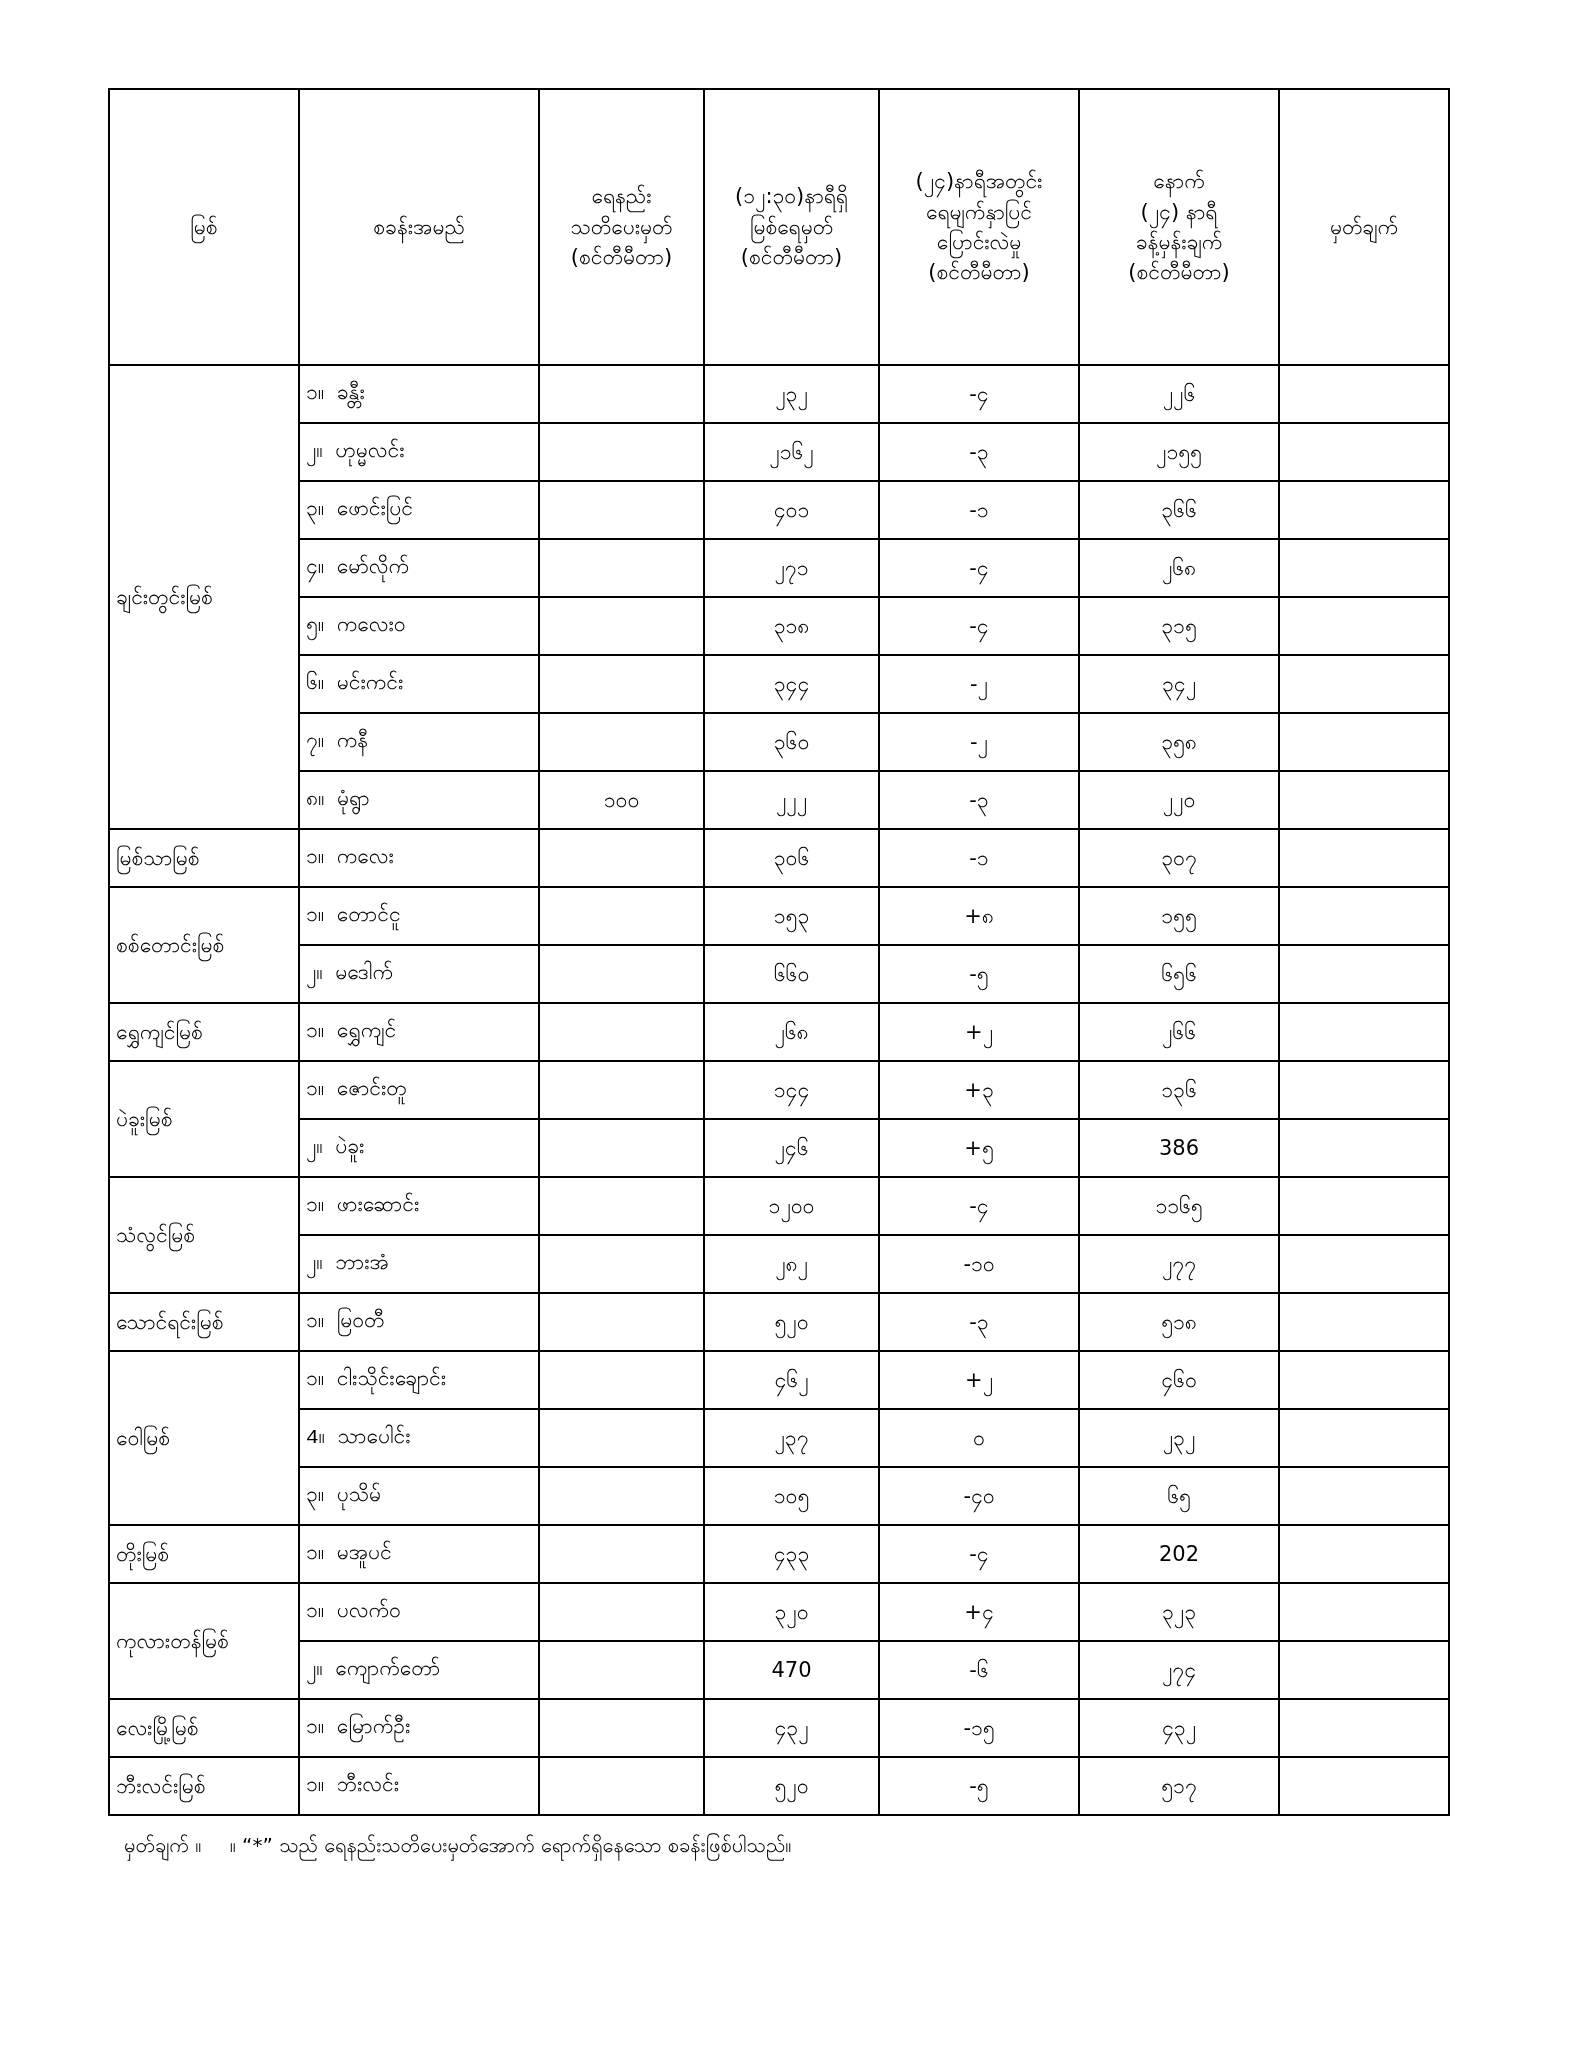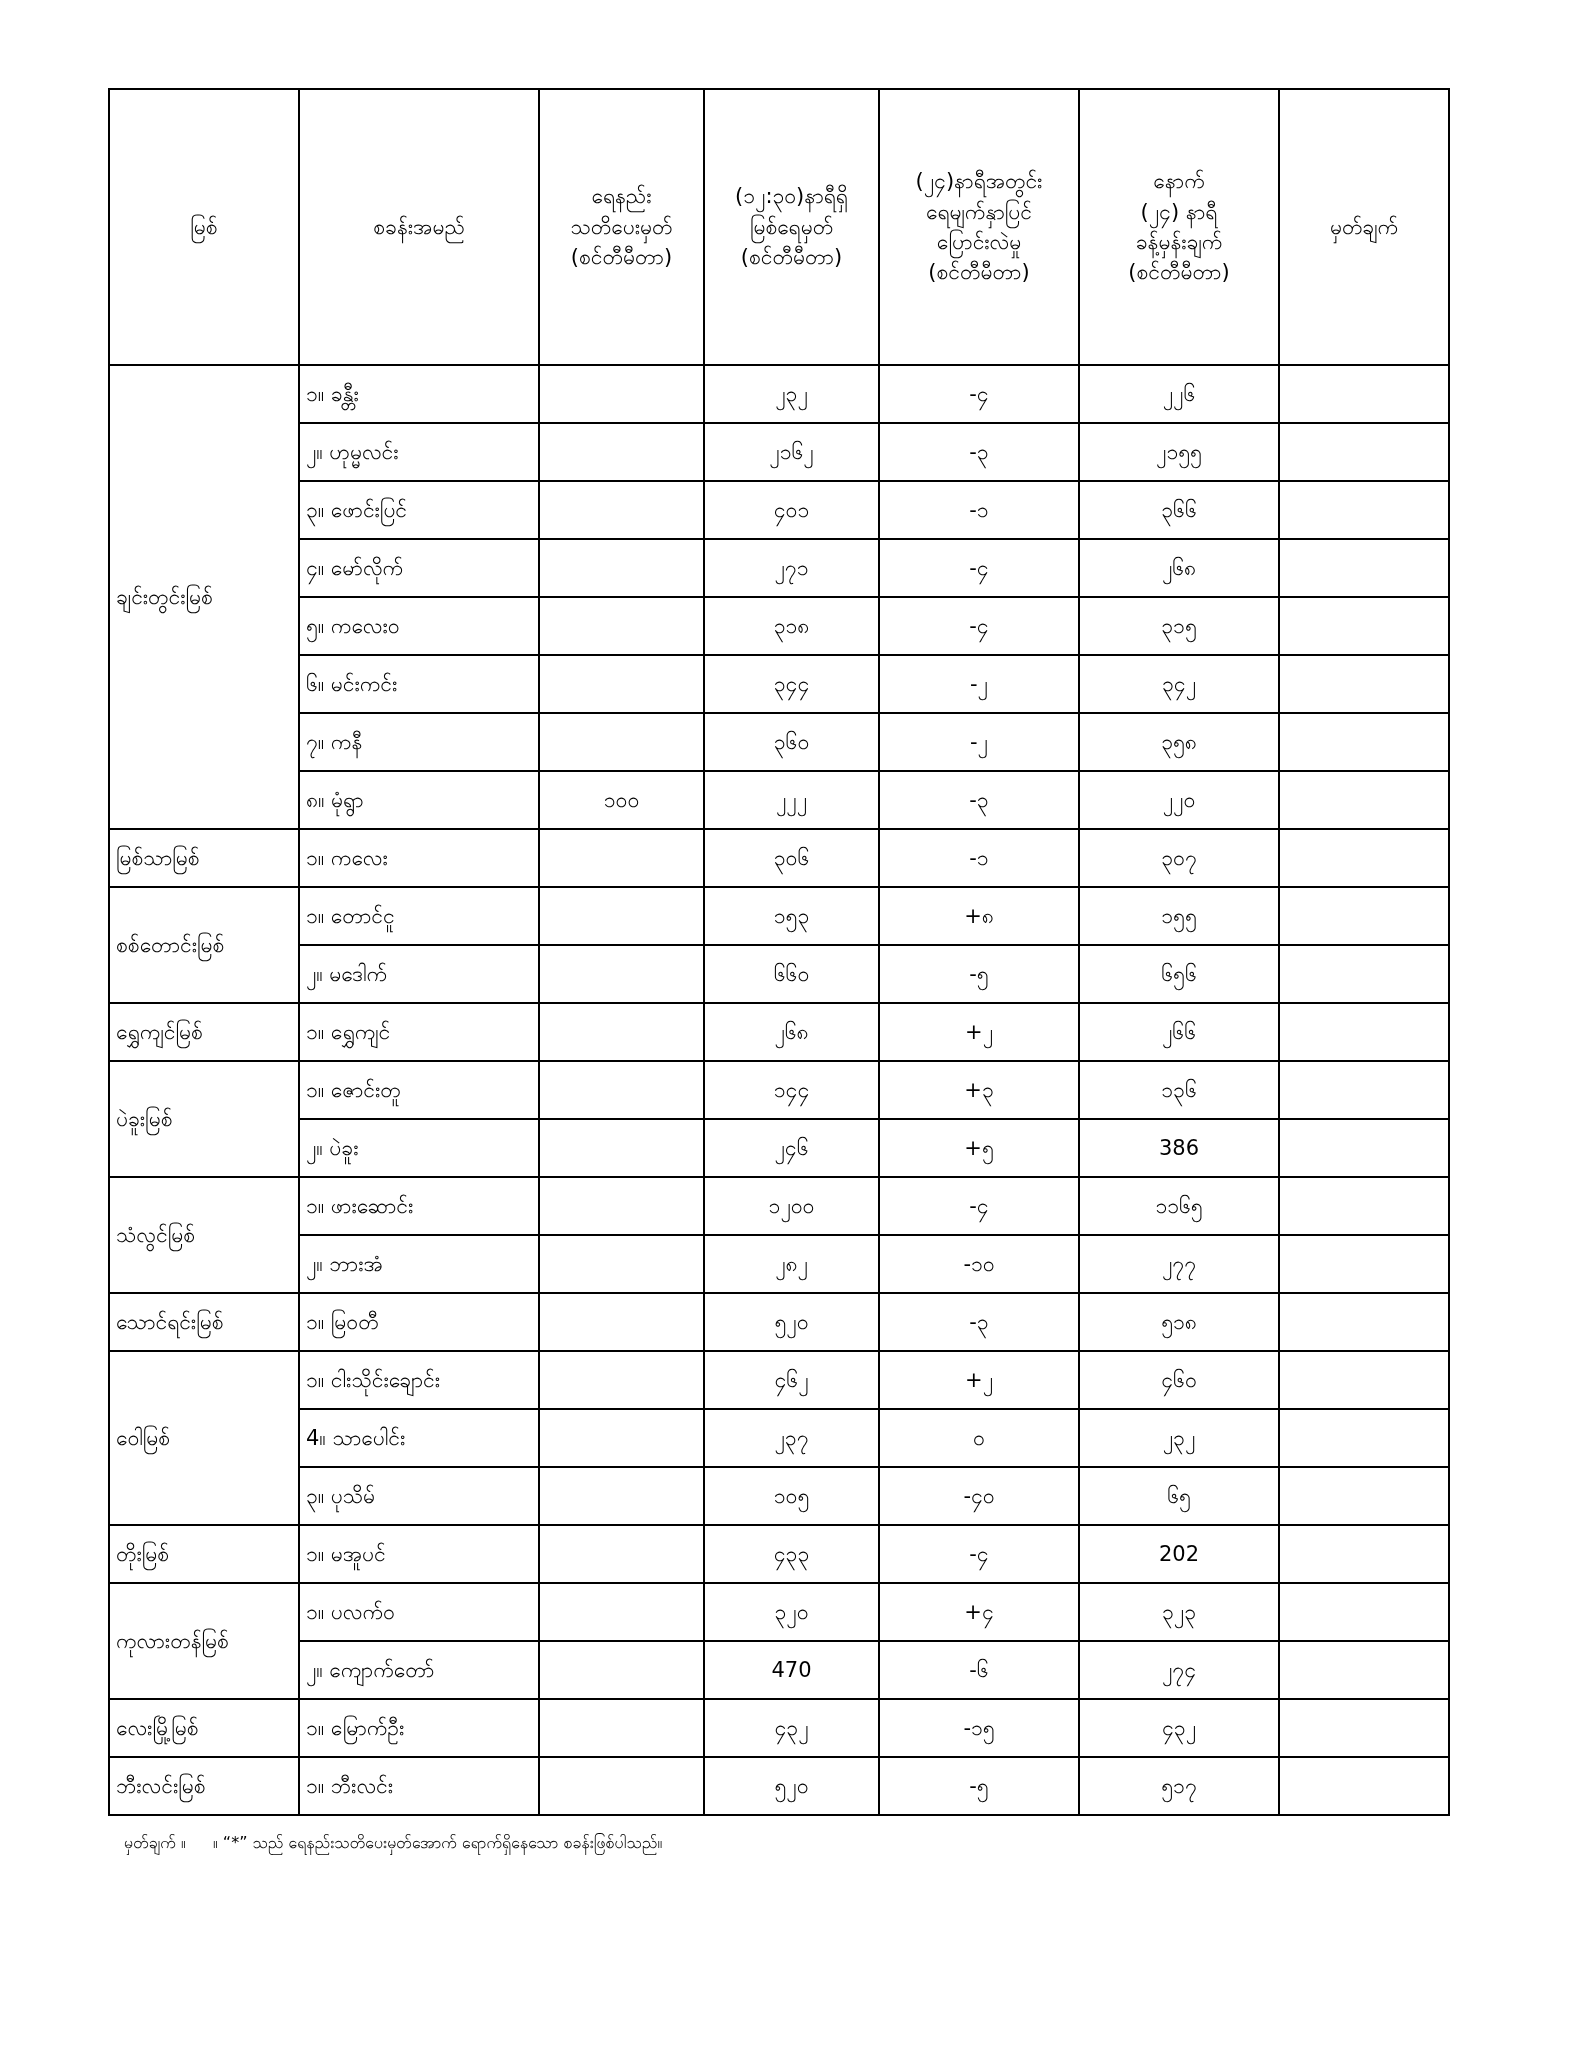--- a/index.html
+++ b/index.html
@@ -51,29 +51,30 @@
 
   td.river-cell {
     font-size: 23px;
     padding: 4px 4px;
   }
   td.station-cell {
     text-align: left;
     font-size: 22px;
     padding-left: 10px;
     height: 52px;
+    font-family: Liberation Mono, monospace;
   }
   td.num-cell {
     text-align: center;
     font-size: 23px;
   }
   td.remark-cell { }
   .footnote {
     margin-top: 16px;
-    font-size: 16px;
+    font-size: 20px;
     padding-left: 16px;
     white-space: nowrap;
   }
   .footnote .fn-label { margin-right: 22px; }
   .footnote .fn-text { }
 </style>
 </head>
 <body>
 
 <div class="page">

